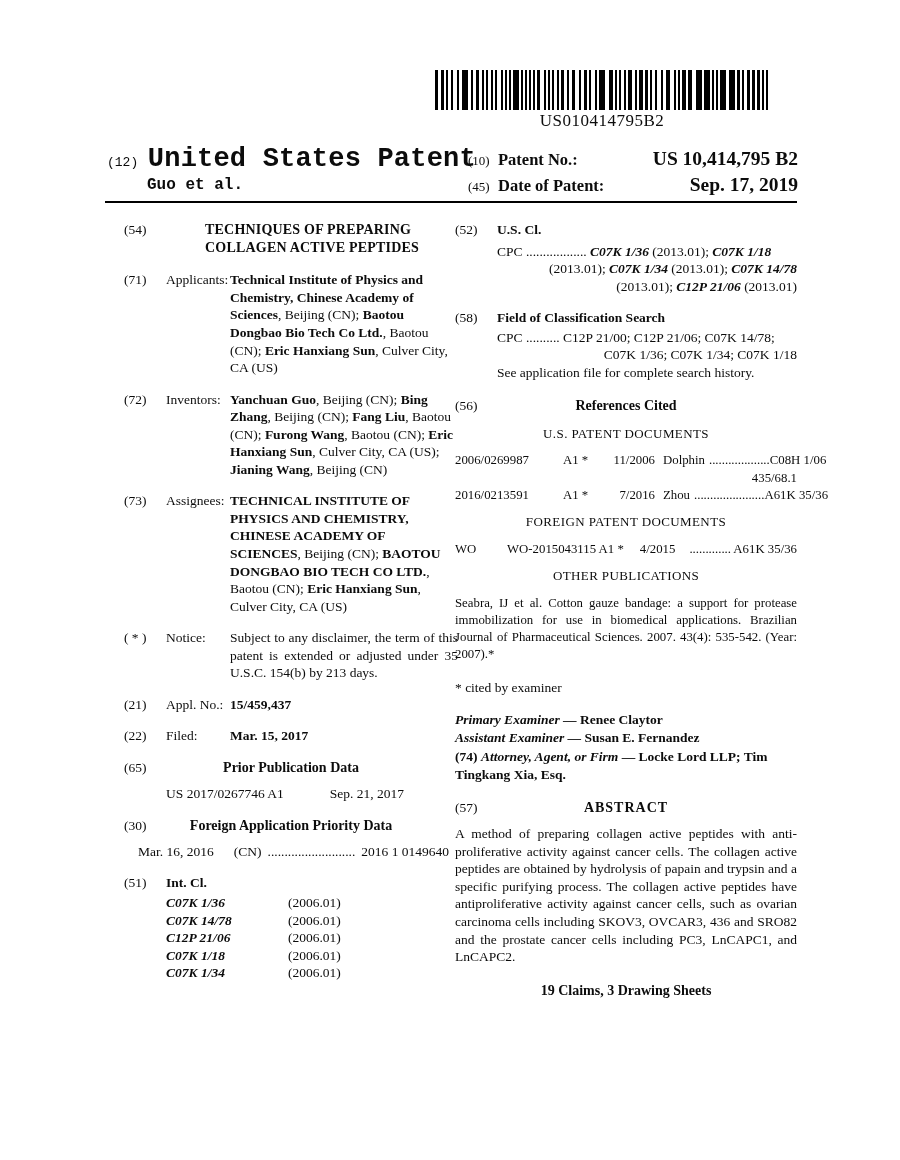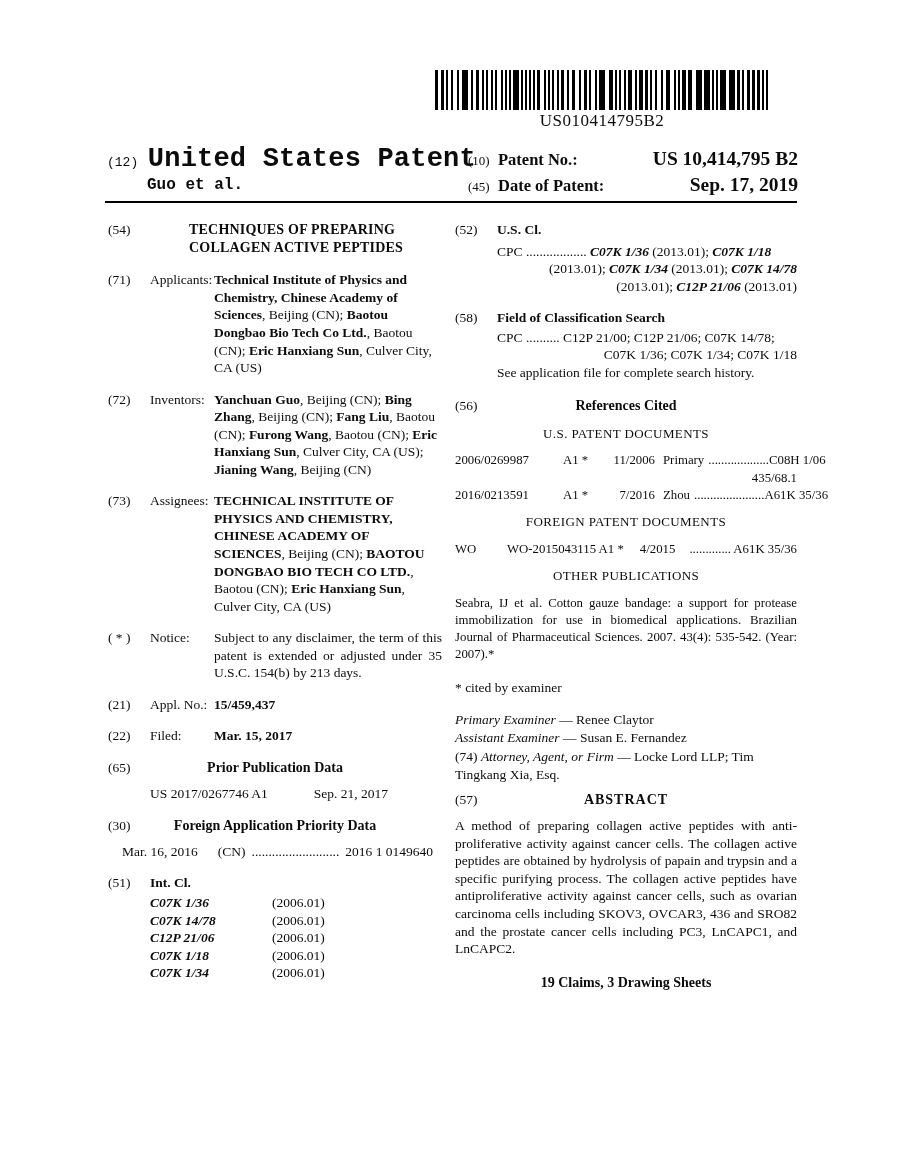--- a/index.html
+++ b/index.html
@@ -25,21 +25,21 @@
   .h-authors { font-size:16px; font-weight:bold; margin-left:40px; margin-top:2px; }
   .h-right { position:absolute; left:362px; top:6px; width:330px; }
   .h-row { display:flex; align-items:baseline; margin-bottom:4px; }
   .h-row .h-num { flex:0 0 30px; }
   .h-label { font-size:16.5px; font-weight:bold; }
   .h-val { margin-left:auto; font-size:19.5px; font-weight:bold; }
   .rule { position:absolute; left:105px; top:201px; width:692px; border-top:2px solid #000; }
 
   
   .col { position:absolute; top:221px; font-size:13.5px; line-height:1.3; }
-  .col-left  { left:108px; width:334px; }
+  .col-left  { left:124px; width:334px; }
   .col-right { left:455px; width:342px; }
 
   .sec { display:grid; grid-template-columns:42px 1fr; margin-bottom:14px; }
   .sec3 { display:grid; grid-template-columns:42px 64px 1fr; margin-bottom:14px; }
   .num { font-size:13.5px; }
   .b, .bold { font-weight:bold; }
   .i { font-style:italic; }
   .just { text-align:justify; }
   .right-al { text-align:right; }
 
@@ -290,21 +290,21 @@
       <div class="heading">References Cited</div>
     </div>
 
     <div class="subhead">U.S. PATENT DOCUMENTS</div>
 
     <div class="refs">
       <div class="ref-line">
         <span class="rid">2006/0269987</span>
         <span class="rkind">A1 *</span>
         <span class="rdate">11/2006</span>
-        <span class="rname">Primary</span>
+        <span class="rname">Dolphin</span>
         <span style="margin-left:4px;">...................</span>
         <span class="rcls">C08H 1/06</span>
       </div>
       <div class="ref-cont">435/68.1</div>
       <div class="ref-line">
         <span class="rid">2016/0213591</span>
         <span class="rkind">A1 *</span>
         <span class="rdate">7/2016</span>
         <span class="rname">Zhou</span>
         <span style="margin-left:4px;">......................</span>
@@ -325,21 +325,21 @@
     </div>
 
     <div class="subhead">OTHER PUBLICATIONS</div>
 
     <div class="pubs">
       <p>Seabra, IJ et al. Cotton gauze bandage: a support for protease immobilization for use in biomedical applications. Brazilian Journal of Pharmaceutical Sciences. 2007. 43(4): 535-542. (Year: 2007).*</p>
     </div>
 
     <div class="cited">* cited by examiner</div>
 
-    <div style="margin-bottom:8px;">
+    <div style="margin-bottom:16px;font-weight:bold;">
       <div class="exam-line"><span class="i">Primary Examiner</span><span> — Renee Claytor</span></div>
       <div class="exam-line"><span class="i">Assistant Examiner</span><span> — Susan E. Fernandez</span></div>
       <div class="exam-line"><span>(74) </span><span class="i">Attorney, Agent, or Firm</span><span> — Locke Lord LLP; Tim Tingkang Xia, Esq.</span></div>
     </div>
 
     <div class="head-row">
       <span class="num">(57)</span>
       <div class="heading" style="letter-spacing:1px;">ABSTRACT</div>
     </div>
     <div class="just">A method of preparing collagen active peptides with anti-proliferative activity against cancer cells. The collagen active peptides are obtained by hydrolysis of papain and trypsin and a specific purifying process. The collagen active peptides have antiproliferative activity against cancer cells, such as ovarian carcinoma cells including SKOV3, OVCAR3, 436 and SRO82 and the prostate cancer cells including PC3, LnCAPC1, and LnCAPC2.</div>

